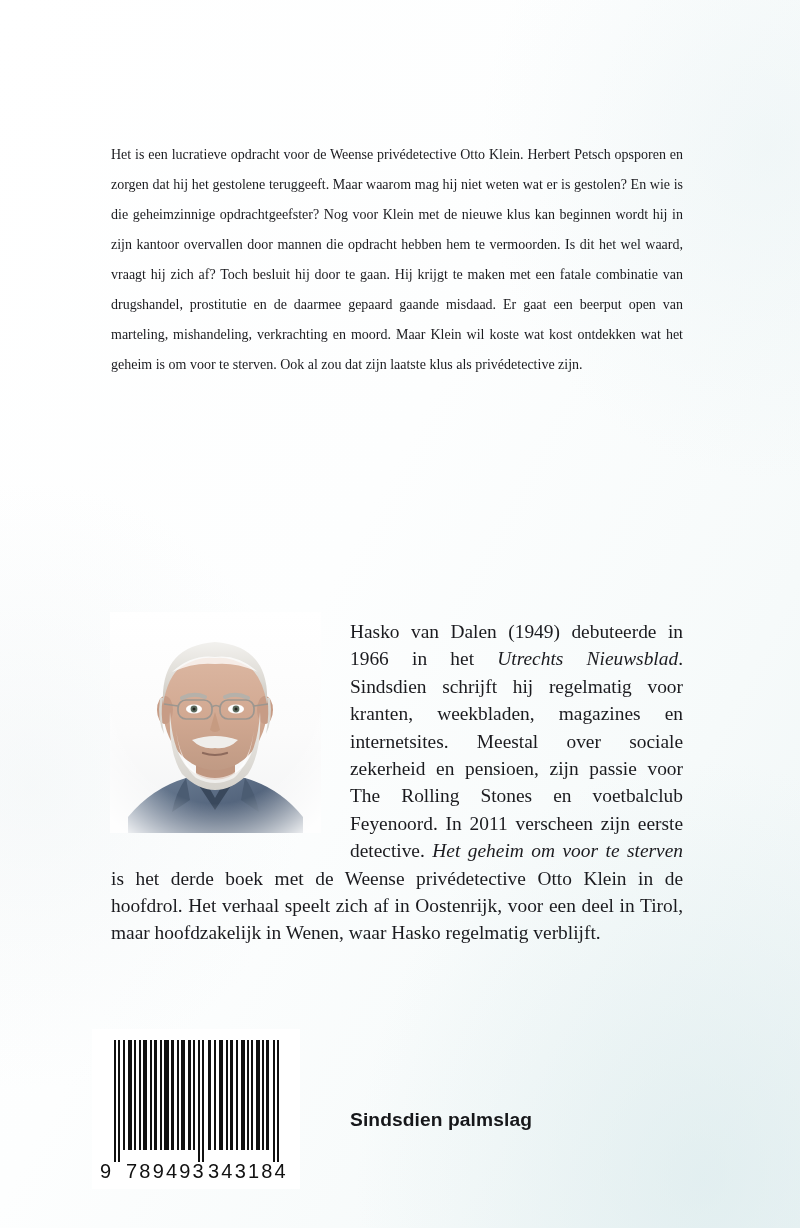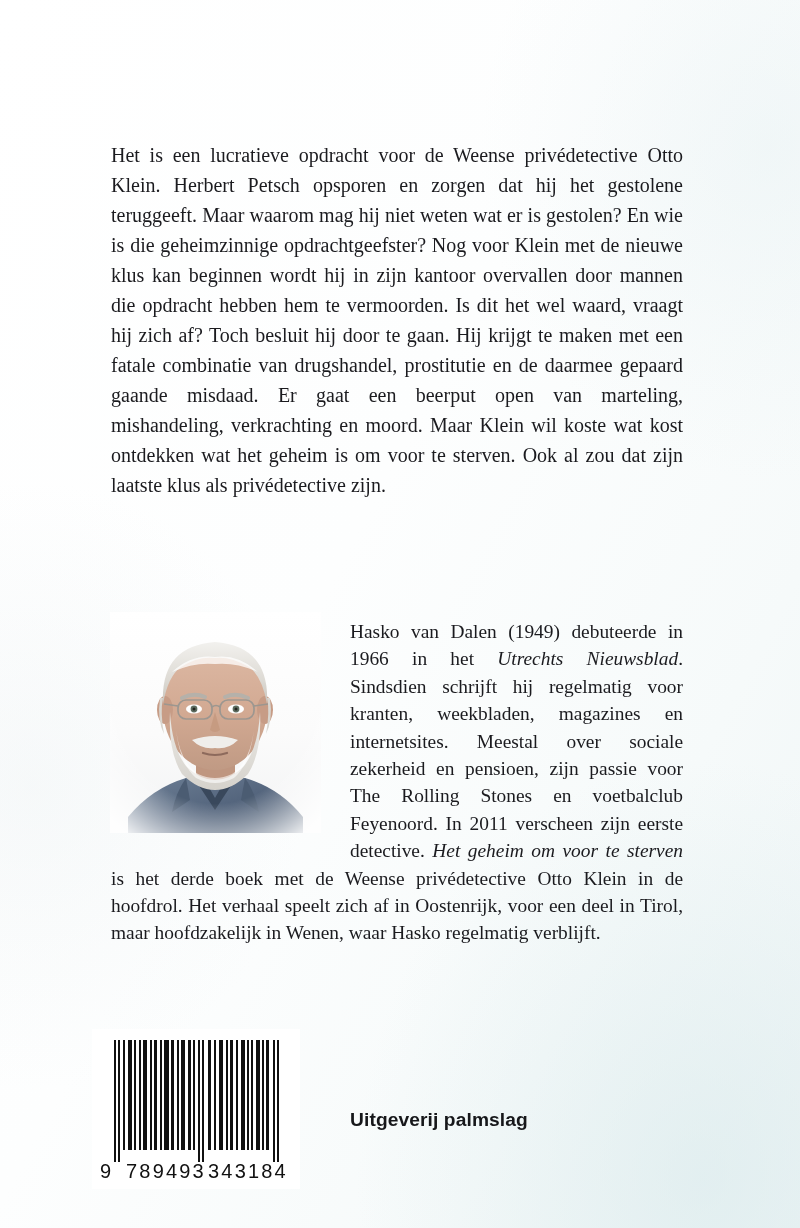--- a/index.html
+++ b/index.html
@@ -26,21 +26,21 @@
       radial-gradient(ellipse 55% 40% at 4% 64%, rgba(232,238,240,0.35) 0%, rgba(255,255,255,0) 62%),
       linear-gradient(118deg, #ffffff 0%, #fdfefe 44%, #f6fafa 76%, #eef5f6 100%);
   }
 
   
   #blurb {
     position: absolute;
     left: 111px;
     top: 140px;
     width: 572px;
-    font-size: 20px;
+    font-size: 14px;
     line-height: 30px;
     color: #1b1b1f;
     text-align: justify;
     text-justify: inter-word;
     hyphens: manual;
   }
 
   
   #author-photo {
     position: absolute;
@@ -247,16 +247,16 @@
       </g>
       <g fill="#111111" font-family="Liberation Sans, DejaVu Sans, sans-serif" font-size="20">
         <text x="0" y="140">9</text>
         <text x="26" y="140" letter-spacing="2.2">789493</text>
         <text x="108" y="140" letter-spacing="2.2">343184</text>
       </g>
     </svg>
   </div>
 
   <div id="publisher">
-    <div id="pub-name">Uitgeverij palmslag</div>
+    <div id="pub-name">Sindsdien palmslag</div>
   </div>
 
 </div>
 
 </body></html>

